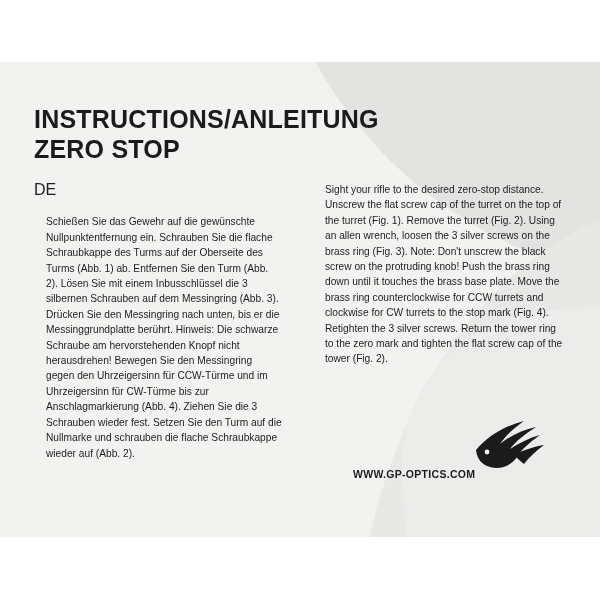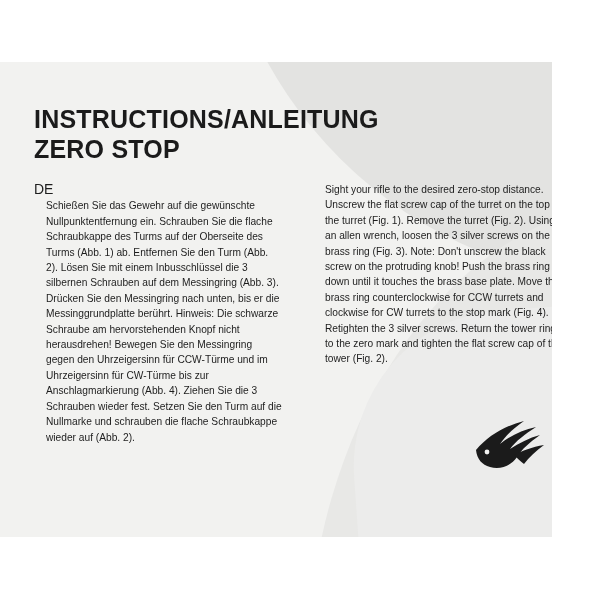--- a/index.html
+++ b/index.html
@@ -16,21 +16,21 @@
   .page {
     position: relative;
     width: 600px;
     height: 600px;
     background: #ffffff;
   }
   .card {
     position: absolute;
     left: 0px;
     top: 62px;
-    width: 552px;
+    width: 600px;
     height: 475px;
     background: #f2f2f0;
     overflow: hidden;
   }
   
   .swoosh-a {
     position: absolute;
     right: -130px;
     top: -170px;
     width: 420px;
@@ -83,23 +83,23 @@
   .col {
     position: absolute;
     top: 120px;
     font-size: 10.2px;
     line-height: 15.4px;
     color: #1d1d1d;
   }
   .col-de { left: 34px; width: 248px; }
   .col-en { left: 313px; width: 250px; }
   .col-label {
-    font-size: 14px;
+    font-size: 16px;
     line-height: 15.4px;
-    margin-bottom: 1px;
+    margin-bottom: 17px;
     color: #1d1d1d;
   }
   .para {
     margin: 0 0 0 12px;
   }
   .footer-url {
     position: absolute;
     left: 353px;
     top: 406px;
     font-size: 10.5px;
@@ -142,20 +142,21 @@
       </div>
 
       <div class="col col-en">
         <div class="para">Sight your rifle to the desired zero-stop distance. Unscrew the flat screw cap of the turret on the top of the turret (Fig. 1). Remove the turret (Fig. 2). Using an allen wrench, loosen the 3 silver screws on the brass ring (Fig. 3).
 Note: Don't unscrew the black screw on the protruding knob!
 Push the brass ring down until it touches the brass base plate.
 Move the brass ring counterclockwise for CCW turrets and clockwise for CW turrets to the stop mark (Fig. 4).
 Retighten the 3 silver screws. Return the tower ring to the zero mark and tighten the flat screw cap of the tower (Fig. 2).</div>
       </div>
 
+      <div class="footer-url">WWW.GP-OPTICS.COM</div>
 
       <div class="logo">
         <svg width="90" height="58" viewBox="0 0 90 58" xmlns="http://www.w3.org/2000/svg">
           <g fill="#1b1b1b">
             <path d="M6 36 C18 22, 34 12, 54 7 C44 14, 36 21, 30 30 C40 22, 52 16, 66 13 C55 20, 46 27, 40 35 C49 29, 59 24, 70 21 C60 28, 52 35, 47 43 C41 52, 30 56, 20 53 C12 51, 7 45, 6 36 Z"></path>
             <path d="M44 41 C52 37, 62 33, 74 31 C66 37, 59 43, 54 50 C50 47, 47 44, 44 41 Z"></path>
             <circle cx="17" cy="38" r="2.4" fill="#f2f2f0"></circle>
           </g>
         </svg>
       </div>

